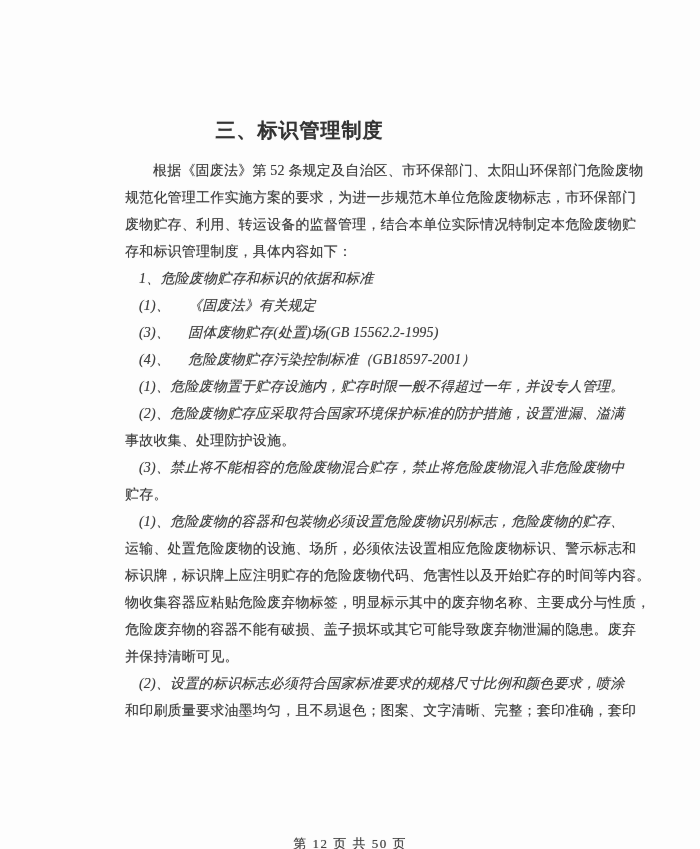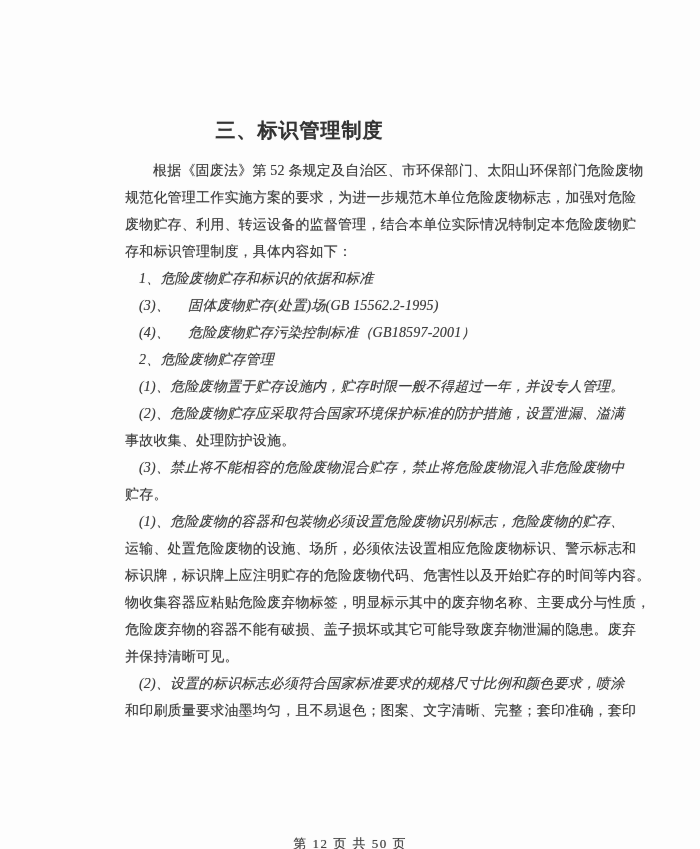--- a/index.html
+++ b/index.html
@@ -62,27 +62,27 @@
 </head>
 <body>
 
 <div class="page">
   <div class="scan-layer">
 
     <h1 class="title">三、标识管理制度</h1>
 
     <div class="body">
       <div class="line ind2">根据《固废法》第 52 条规定及自治区、市环保部门、太阳山环保部门危险废物</div>
-      <div class="line">规范化管理工作实施方案的要求，为进一步规范木单位危险废物标志，加强对危险</div>
+      <div class="line">规范化管理工作实施方案的要求，为进一步规范木单位危险废物标志，市环保部门</div>
       <div class="line">废物贮存、利用、转运设备的监督管理，结合本单位实际情况特制定本危险废物贮</div>
       <div class="line">存和标识管理制度，具体内容如下：</div>
       <div class="line ind1">1、危险废物贮存和标识的依据和标准</div>
+      <div class="line ind1">(1)、　 《固废法》有关规定</div>
       <div class="line ind1">(3)、　 固体废物贮存(处置)场(GB 15562.2-1995)</div>
       <div class="line ind1">(4)、　 危险废物贮存污染控制标准（GB18597-2001）</div>
-      <div class="line ind1">2、危险废物贮存管理</div>
       <div class="line ind1">(1)、危险废物置于贮存设施内，贮存时限一般不得超过一年，并设专人管理。</div>
       <div class="line ind1">(2)、危险废物贮存应采取符合国家环境保护标准的防护措施，设置泄漏、溢满</div>
       <div class="line">事故收集、处理防护设施。</div>
       <div class="line ind1">(3)、禁止将不能相容的危险废物混合贮存，禁止将危险废物混入非危险废物中</div>
       <div class="line">贮存。</div>
       <div class="line ind1">(1)、危险废物的容器和包装物必须设置危险废物识别标志，危险废物的贮存、</div>
       <div class="line">运输、处置危险废物的设施、场所，必须依法设置相应危险废物标识、警示标志和</div>
       <div class="line">标识牌，标识牌上应注明贮存的危险废物代码、危害性以及开始贮存的时间等内容。</div>
       <div class="line">物收集容器应粘贴危险废弃物标签，明显标示其中的废弃物名称、主要成分与性质，</div>
       <div class="line">危险废弃物的容器不能有破损、盖子损坏或其它可能导致废弃物泄漏的隐患。废弃</div>

